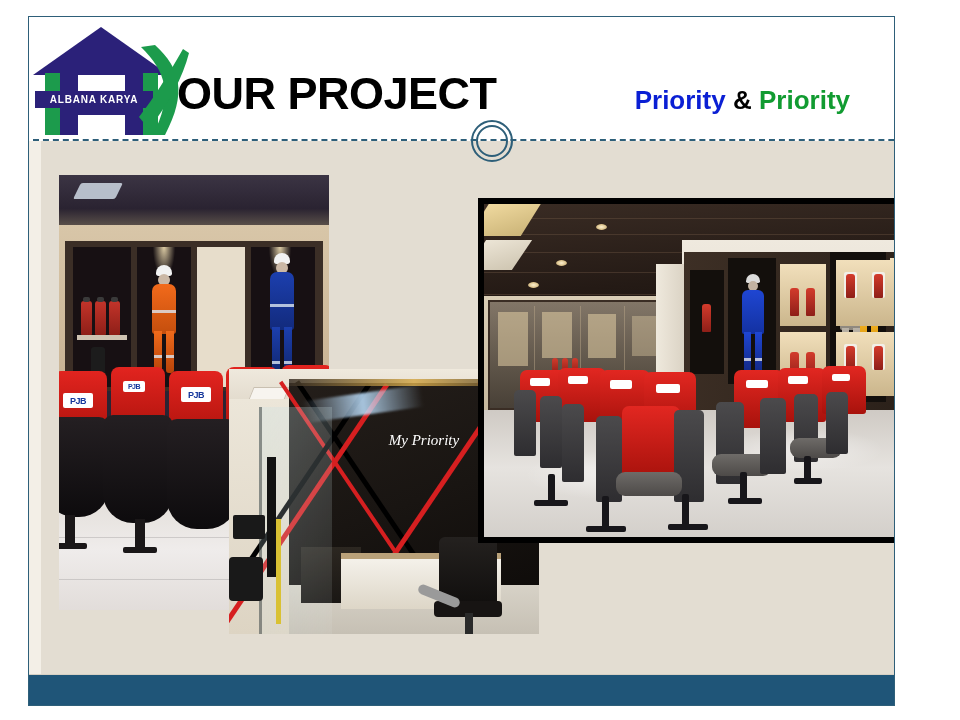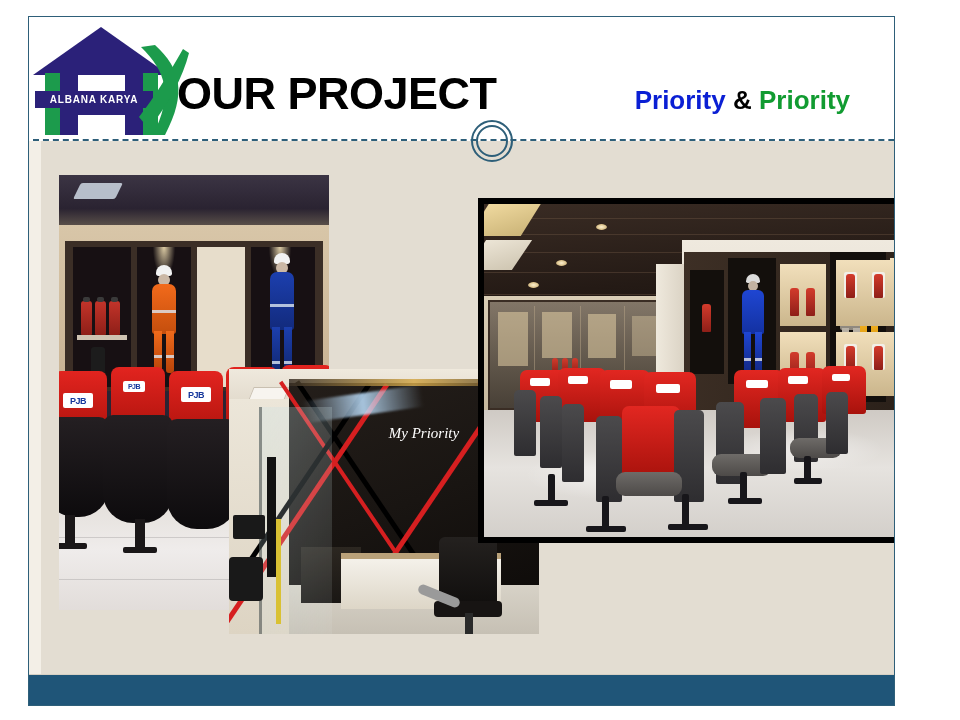--- a/index.html
+++ b/index.html
@@ -343,21 +343,21 @@
   .pl-safety {
     position:absolute; left: 140px; top: 56px; width: 110px;
     color:#ffffff; text-align:center;
   }
   .pl-safety .big {
     font-size: 25px; font-weight: bold; letter-spacing: 1px;
     border-bottom: 2px solid #ffffff; display:inline-block; padding-bottom:1px;
     font-family: "Liberation Sans", sans-serif;
   }
   .pl-safety .small {
-    font-size: 15px; font-style: italic; margin-top: 0;
+    font-size: 15px; font-style: italic; margin-top: 7px;
     font-family: "Liberation Serif", serif;
   }
   .pl-glasspanel {
     position:absolute; left:30px; top:38px; width:70px; height:227px;
     background: linear-gradient(120deg, rgba(200,225,230,.30), rgba(240,250,250,.08));
     border-left: 3px solid rgba(60,70,70,.55);
   }
   .pl-blackpost {
     position:absolute; left:38px; top:88px; width:9px; height:120px;
     background:#121212;

